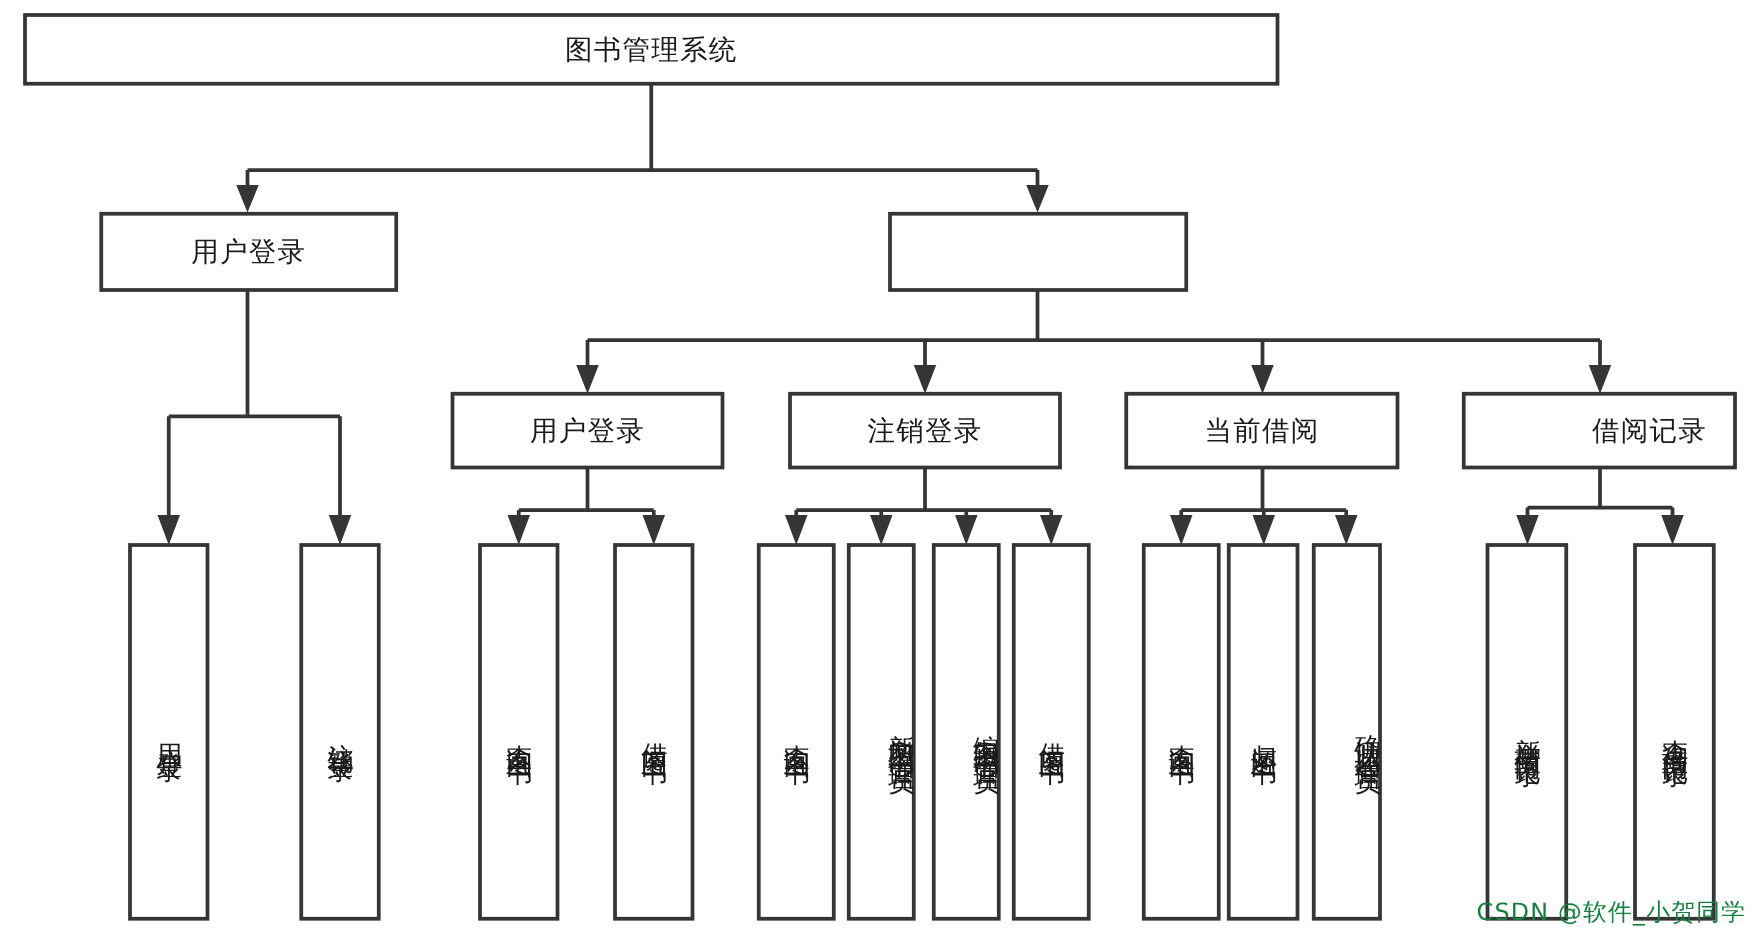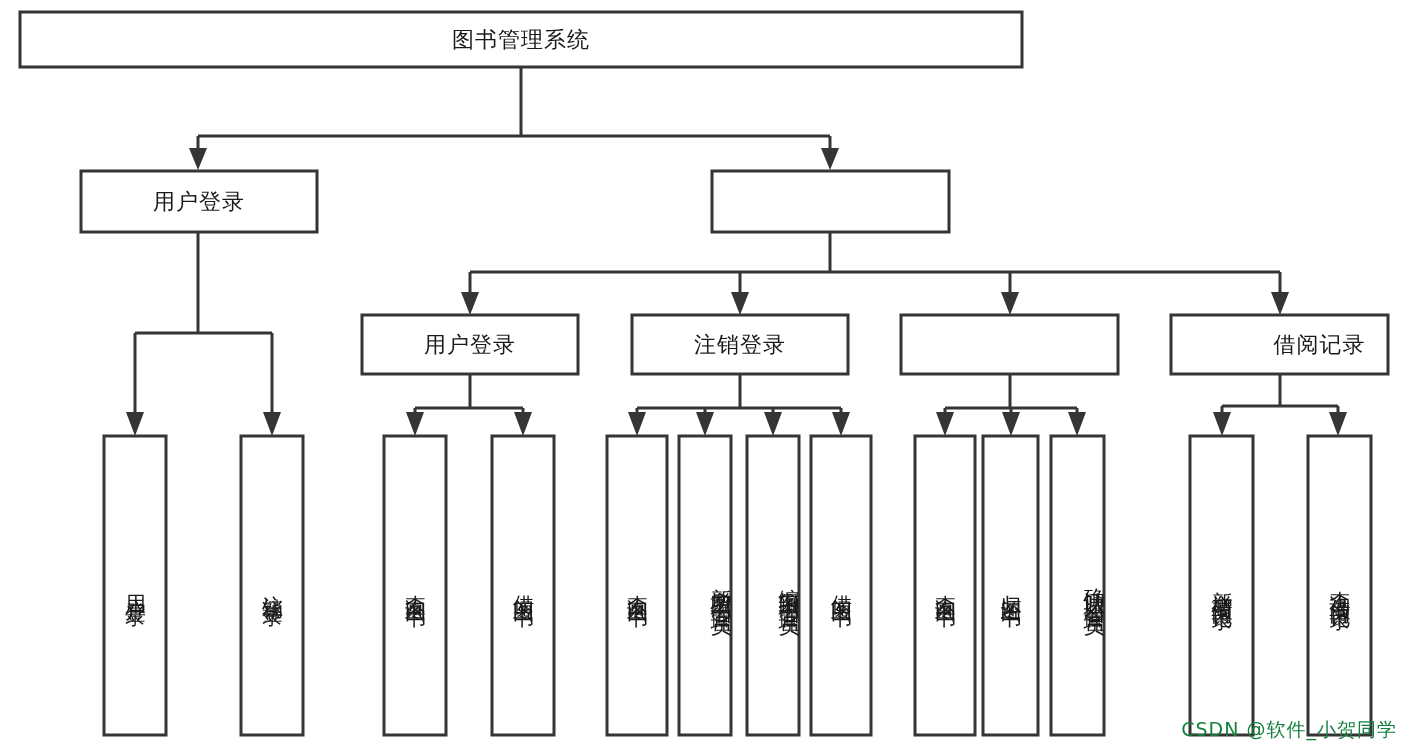--- a/index.html
+++ b/index.html
@@ -183,20 +183,21 @@
     <rect class="node-box" x="1308" y="436" width="63" height="299"></rect>
 
   </svg>
 
   <div class="hlabel" style="left:20px; top:12px; width:1002px; height:55px;">图书管理系统</div>
 
   <div class="hlabel" style="left:81px; top:171px; width:236px; height:61px;">用户登录</div>
 
   <div class="hlabel" style="left:362px; top:315px; width:216px; height:59px;">用户登录</div>
   <div class="hlabel" style="left:632px; top:315px; width:216px; height:59px;">注销登录</div>
+  <div class="hlabel" style="left:901px; top:315px; width:217px; height:59px;">当前借阅</div>
   <div class="hlabel" style="left:1171px; top:315px; width:217px; height:59px;margin-left:40px;">借阅记录</div>
 
   <div class="vlabel centered" style="left:104px; top:436px; width:62px; height:299px;">用户登录</div>
   <div class="vlabel centered" style="left:241px; top:436px; width:62px; height:299px;">注销登录</div>
 
   <div class="vlabel centered" style="left:384px; top:436px; width:62px; height:299px;">查询图书</div>
   <div class="vlabel centered" style="left:492px; top:436px; width:62px; height:299px;">借阅图书</div>
 
   <div class="vlabel centered" style="left:607px; top:436px; width:60px; height:299px;">查询图书</div>
   <div class="vlabel" style="left:679px; top:444px; width:52px; height:290px;">新增图书（管理员）</div>

